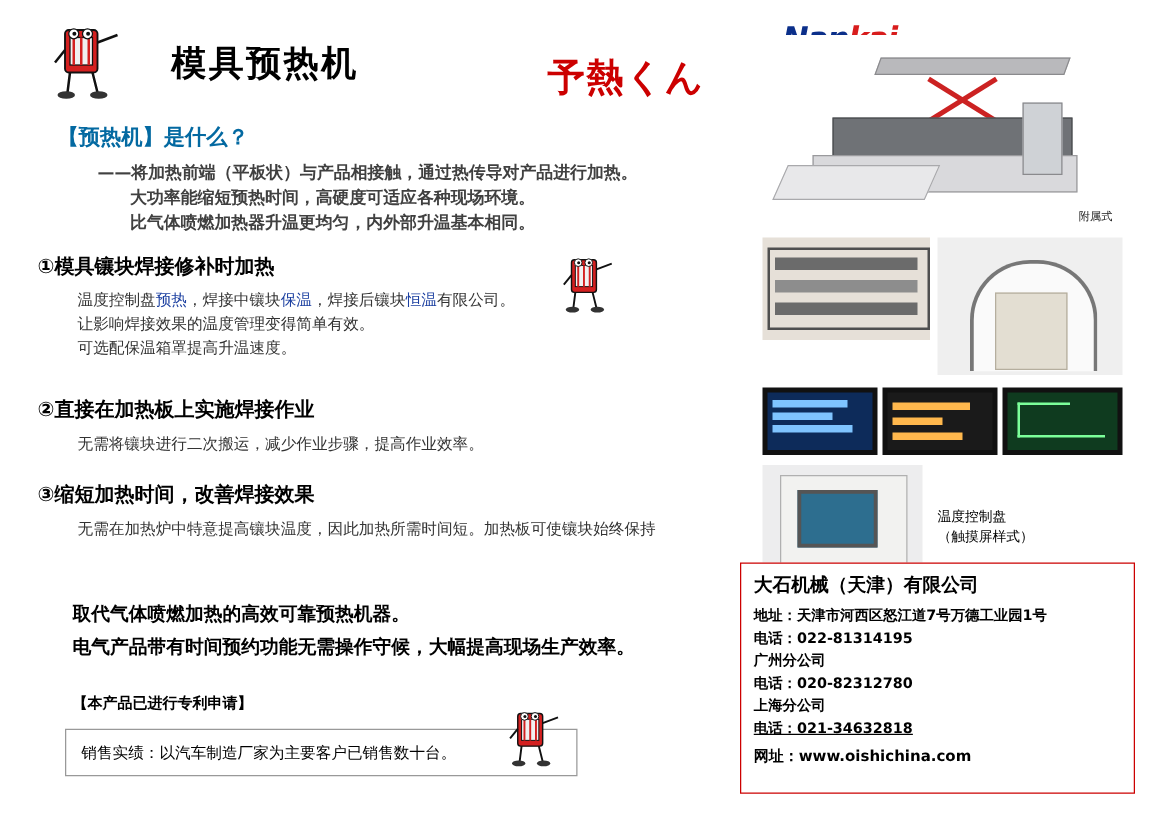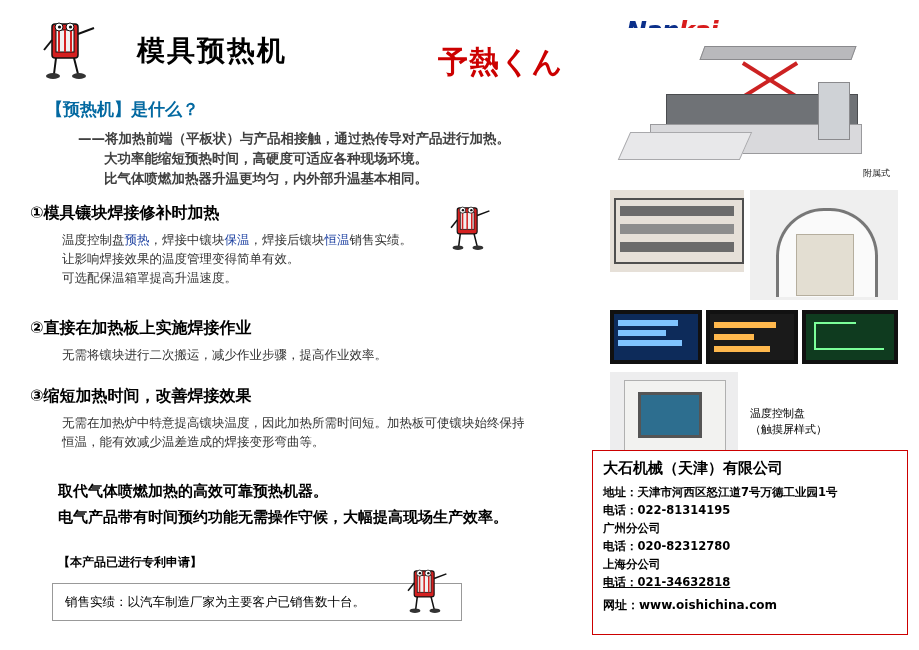--- a/index.html
+++ b/index.html
@@ -211,21 +211,21 @@
 
     <div class="q-lines">
       <div class="l1">——将加热前端（平板状）与产品相接触，通过热传导对产品进行加热。</div>
       <div class="l2">大功率能缩短预热时间，高硬度可适应各种现场环境。</div>
       <div class="l3">比气体喷燃加热器升温更均匀，内外部升温基本相同。</div>
     </div>
 
     <div class="item" id="item1">
       <div class="head">①模具镶块焊接修补时加热</div>
       <div class="body">
-        <span>温度控制盘</span><span class="hl">预热</span><span>，焊接中镶块</span><span class="hl">保温</span><span>，焊接后镶块</span><span class="hl">恒温</span><span>销售实绩。</span>
+        <span>温度控制盘</span><span class="hl">预热</span><span>，焊接中镶块</span><span class="hl">保温</span><span>，焊接后镶块</span><span class="hl">恒温</span><span>有限公司。</span>
         <div>让影响焊接效果的温度管理变得简单有效。</div>
         <div>可选配保温箱罩提高升温速度。</div>
       </div>
       <span style="position:absolute;right:96px;top:-4px;">
         <svg width="46" height="56" viewBox="0 0 60 62">
           <rect x="12" y="6" width="26" height="34" rx="3" fill="#d42020" stroke="#111" stroke-width="1.5"></rect>
           <rect x="16" y="12" width="18" height="22" fill="#f0f0f0" stroke="#111" stroke-width="1"></rect>
           <line x1="19" y1="12" x2="19" y2="34" stroke="#d42020" stroke-width="2"></line>
           <line x1="25" y1="12" x2="25" y2="34" stroke="#d42020" stroke-width="2"></line>
           <line x1="31" y1="12" x2="31" y2="34" stroke="#d42020" stroke-width="2"></line>
@@ -246,21 +246,20 @@
       <div class="head">②直接在加热板上实施焊接作业</div>
       <div class="body">
         <span>无需将镶块进行二次搬运，减少作业步骤，提高作业效率。</span>
       </div>
     </div>
 
     <div class="item" id="item3">
       <div class="head">③缩短加热时间，改善焊接效果</div>
       <div class="body">
         <span>无需在加热炉中特意提高镶块温度，因此加热所需时间短。加热板可使镶块始终保持</span>
-        <div>恒温，能有效减少温差造成的焊接变形弯曲等。</div>
       </div>
     </div>
 
     <div class="closing">
       <div>取代气体喷燃加热的高效可靠预热机器。</div>
       <div>电气产品带有时间预约功能无需操作守候，大幅提高现场生产效率。</div>
     </div>
 
     <div class="patent">【本产品已进行专利申请】</div>
 

